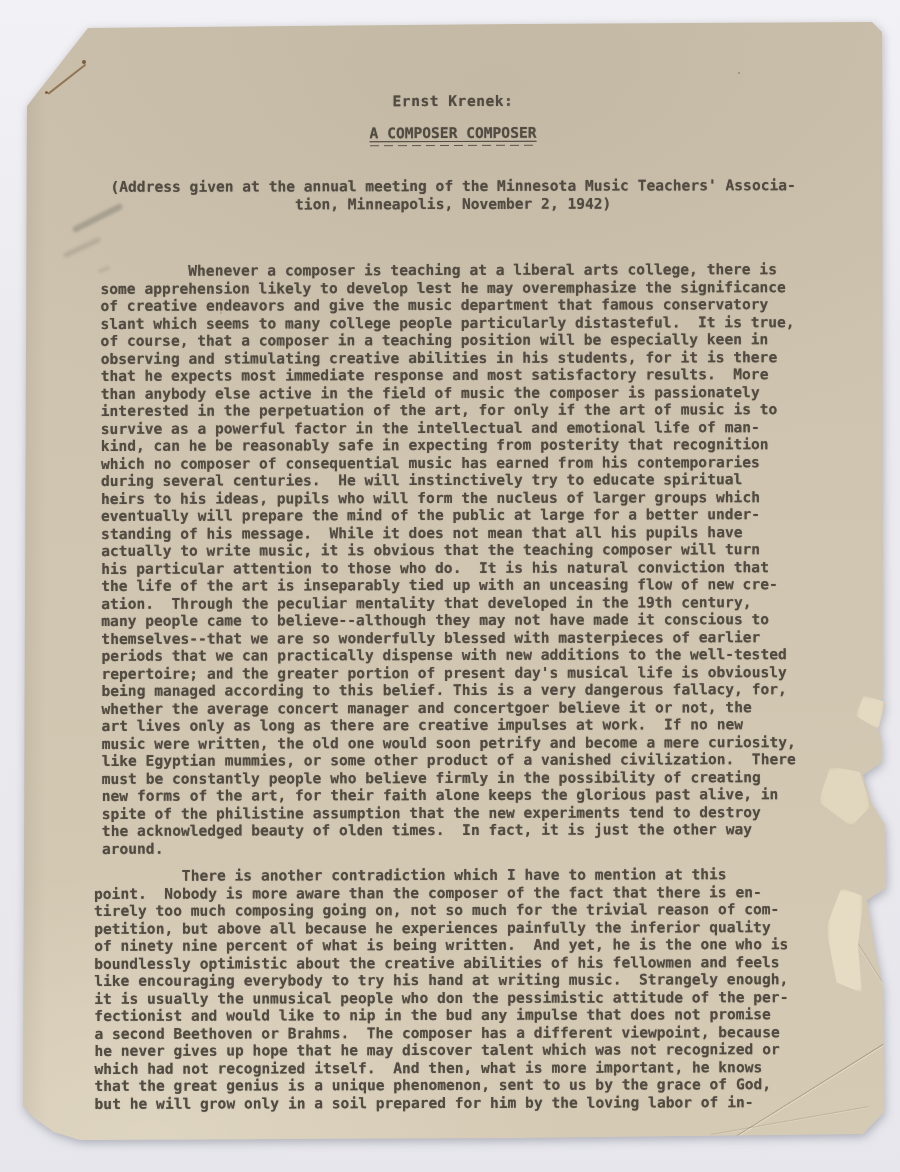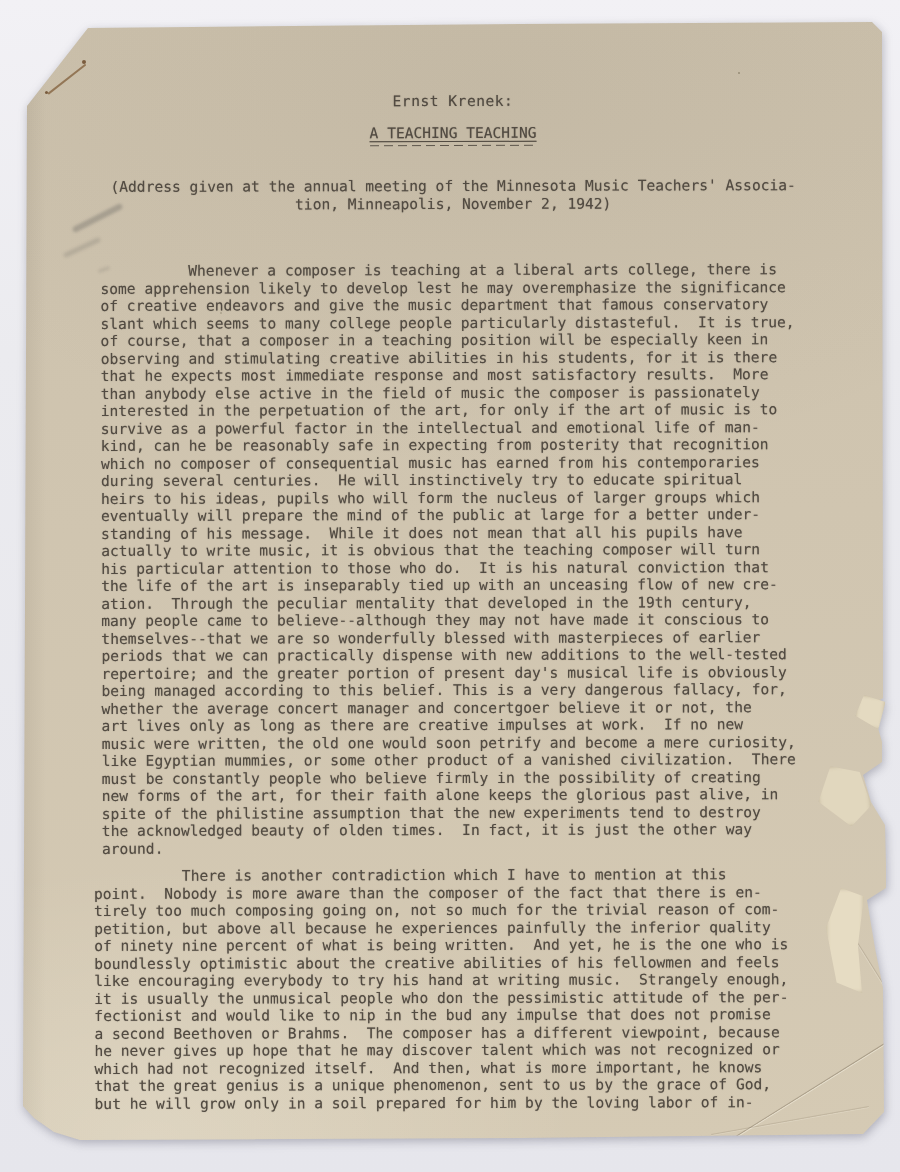--- a/index.html
+++ b/index.html
@@ -2,21 +2,21 @@
 <html style="--paper: #d0c5b0; --ink: #524b42;"><head>
 <meta charset="utf-8">
 <style>
   html, body { margin: 0; padding: 0; }
   body {
     width: 900px; height: 1172px;
     background: linear-gradient(180deg, #f2f1f5 0%, #ebebef 30%, #e6e6ec 100%);
     overflow: hidden;
     font-family: "DejaVu Sans Mono", "Liberation Mono", monospace;
   }
-  .stage { position: relative; width: 900px; height: 1172px; }
+  .stage { position: relative; width: 900px; height: 1172px; font-weight: bold; }
 
   .paper-shadow {
     position: absolute; left: 20px; top: 20px; width: 866px; height: 1122px;
     filter: drop-shadow(1px 3px 5px rgba(70,70,90,0.35));
   }
   .paper {
     position: absolute; left: 0; top: 0; width: 866px; height: 1122px;
     background:
       radial-gradient(120% 55% at 55% 6%, rgba(115,106,92,0.10), transparent 62%),
       radial-gradient(90% 45% at 15% 100%, rgba(255,252,240,0.22), transparent 55%),
@@ -84,21 +84,21 @@
       <div class="mark smudge" style="left:78px; top:248px; width:12px; height:3px; transform:rotate(-20deg); opacity:.55;"></div>
       <div class="mark speck" style="left:718px; top:52px; width:2px; height:2px;"></div>
       <div class="mark speck" style="left:200px; top:292px; width:2px; height:2px; opacity:.6;"></div>
       <div class="mark crease" style="left:703px; top:1069px; width:176px; transform:rotate(-32deg);"></div>
       <div class="mark crease" style="left:690px; top:1100px; width:160px; transform:rotate(-10deg); opacity:.45;"></div>
       <div class="mark crease" style="left:790px; top:930px; width:105px; transform:rotate(58deg); opacity:.5;"></div>
 
       <div class="content">
         <div class="author">Ernst Krenek:</div>
         <div class="title-wrap">
-          <span class="title">A TEACHING TEACHING</span>
+          <span class="title">A COMPOSER COMPOSER</span>
         </div>
         <div class="address">
             <div class="addr-line">(Address given at the annual meeting of the Minnesota Music Teachers' Associa-</div>
             <div class="addr-line">tion, Minneapolis, November 2, 1942)</div>
           </div>
         <div class="body">
             <div class="para">
               <div class="line">          Whenever a composer is teaching at a liberal arts college, there is</div>
               <div class="line">some apprehension likely to develop lest he may overemphasize the significance</div>
               <div class="line">of creative endeavors and give the music department that famous conservatory</div>

